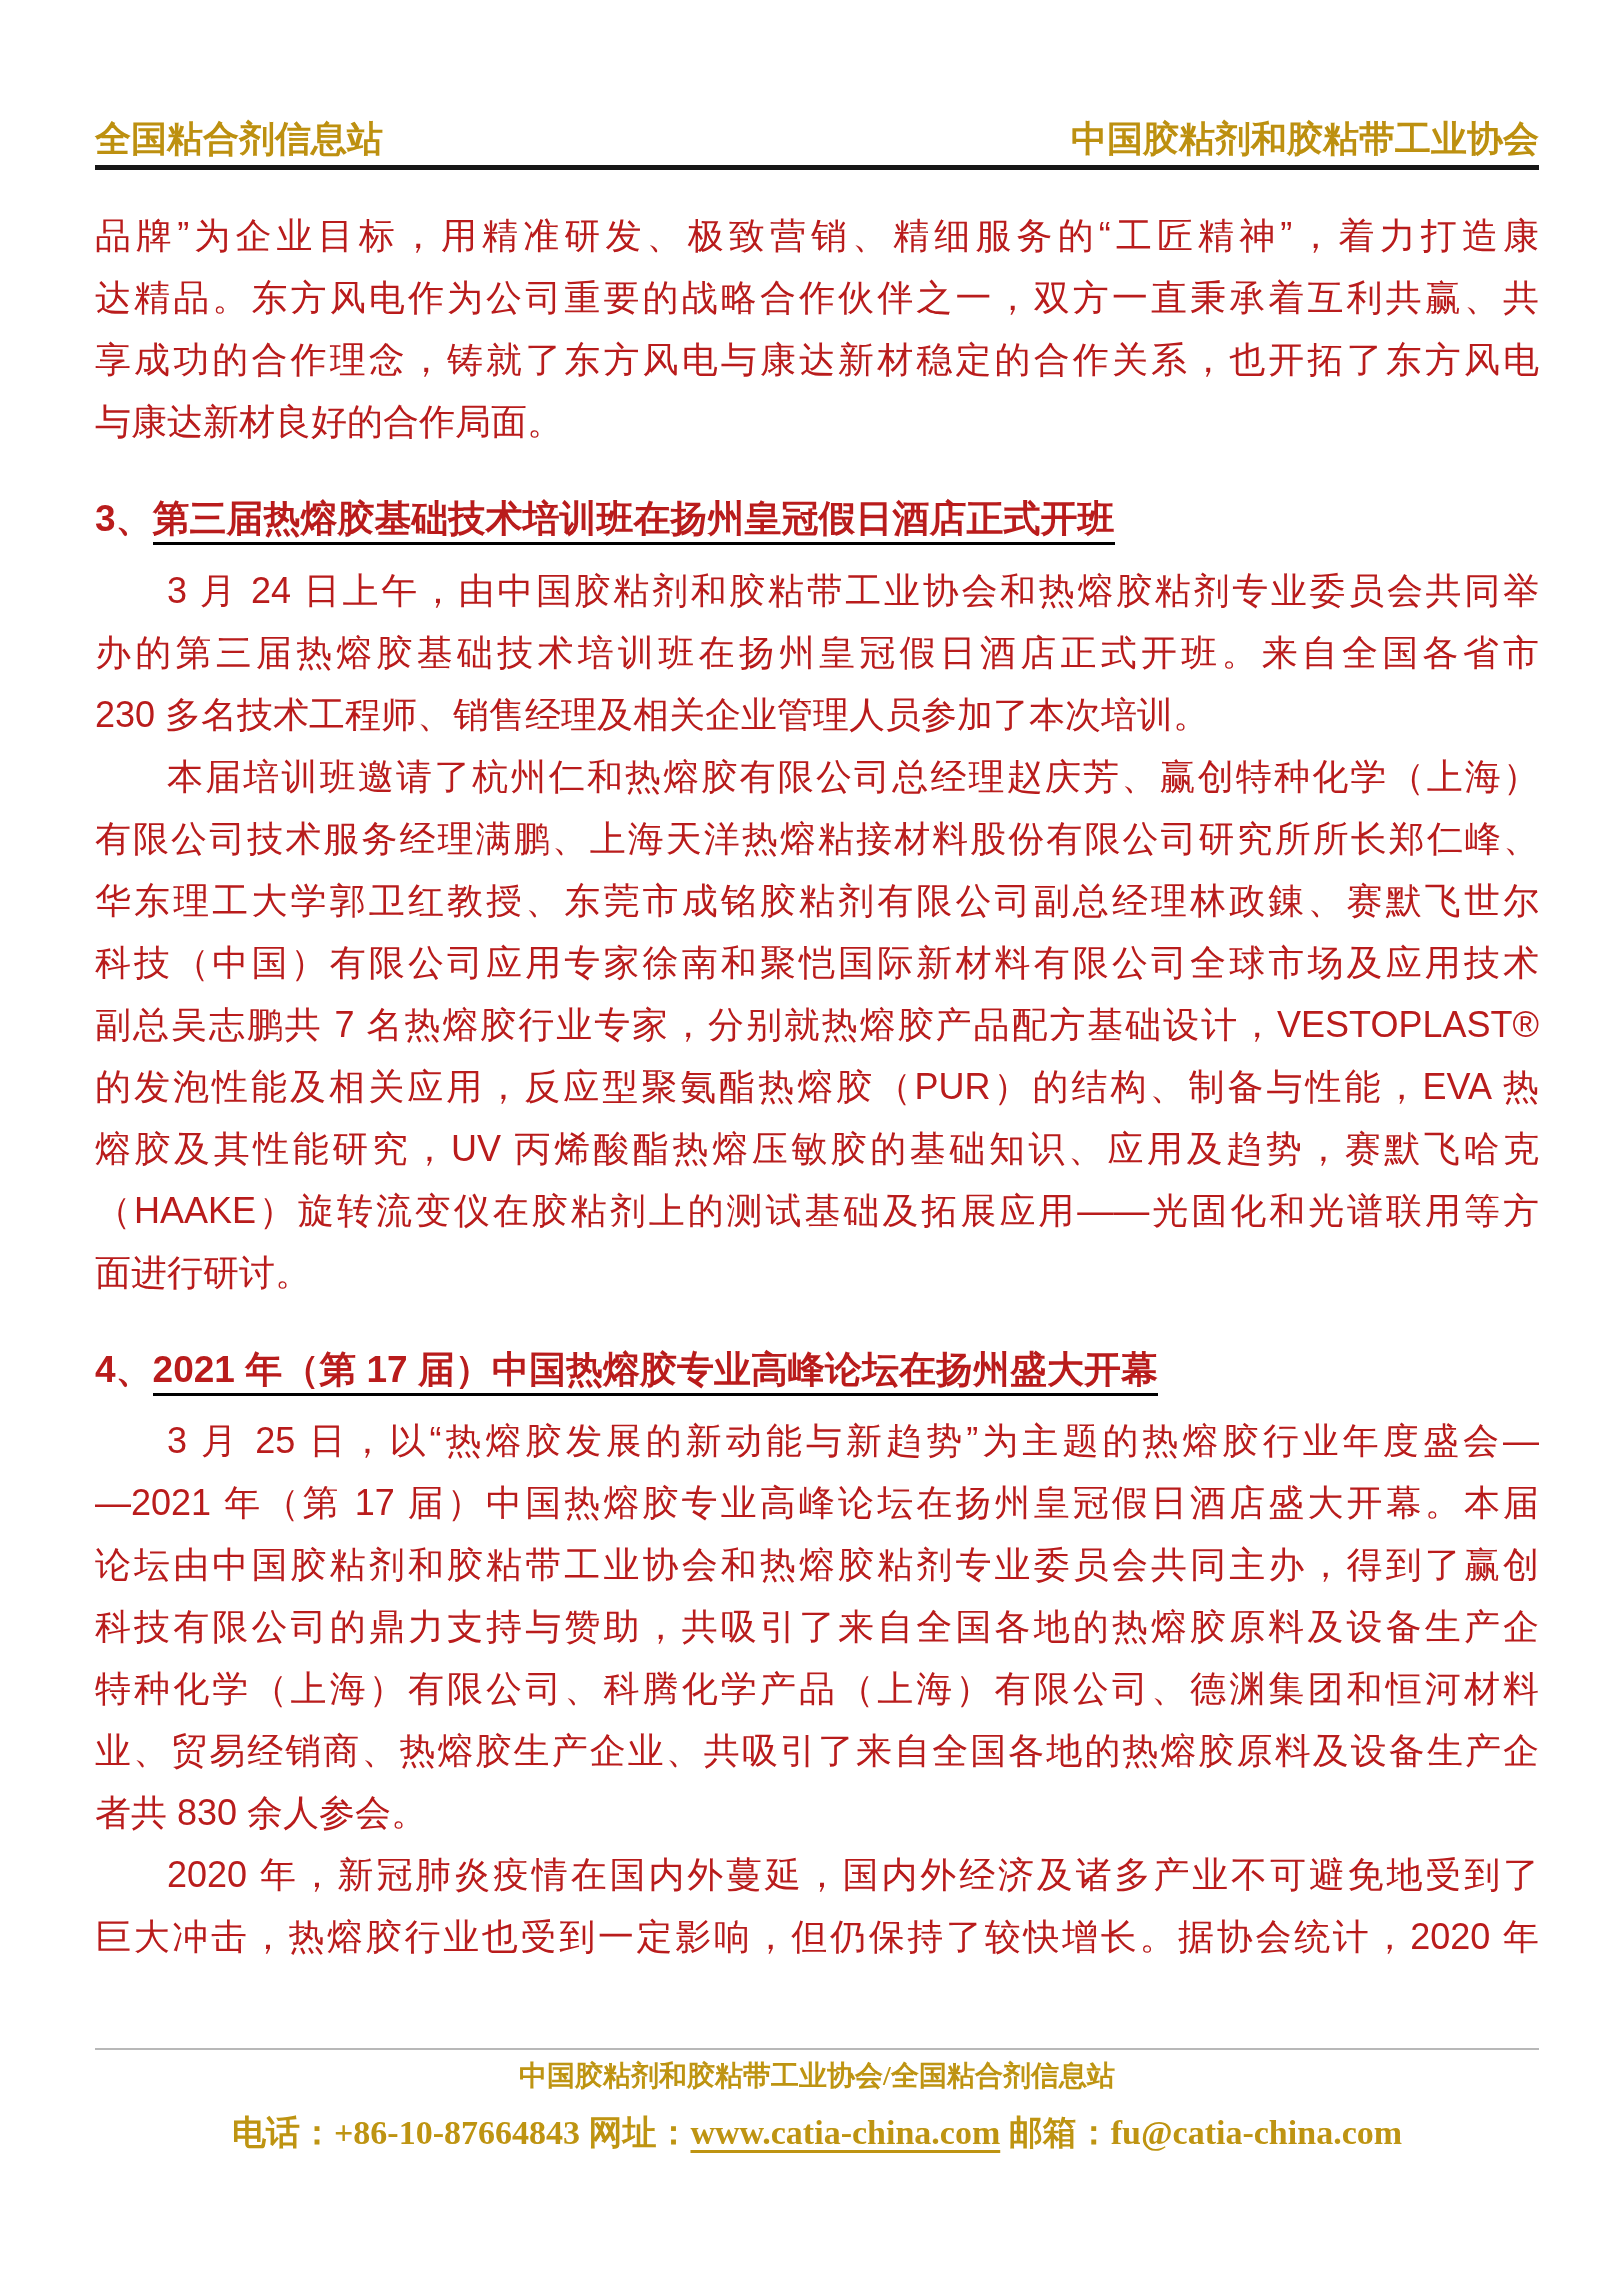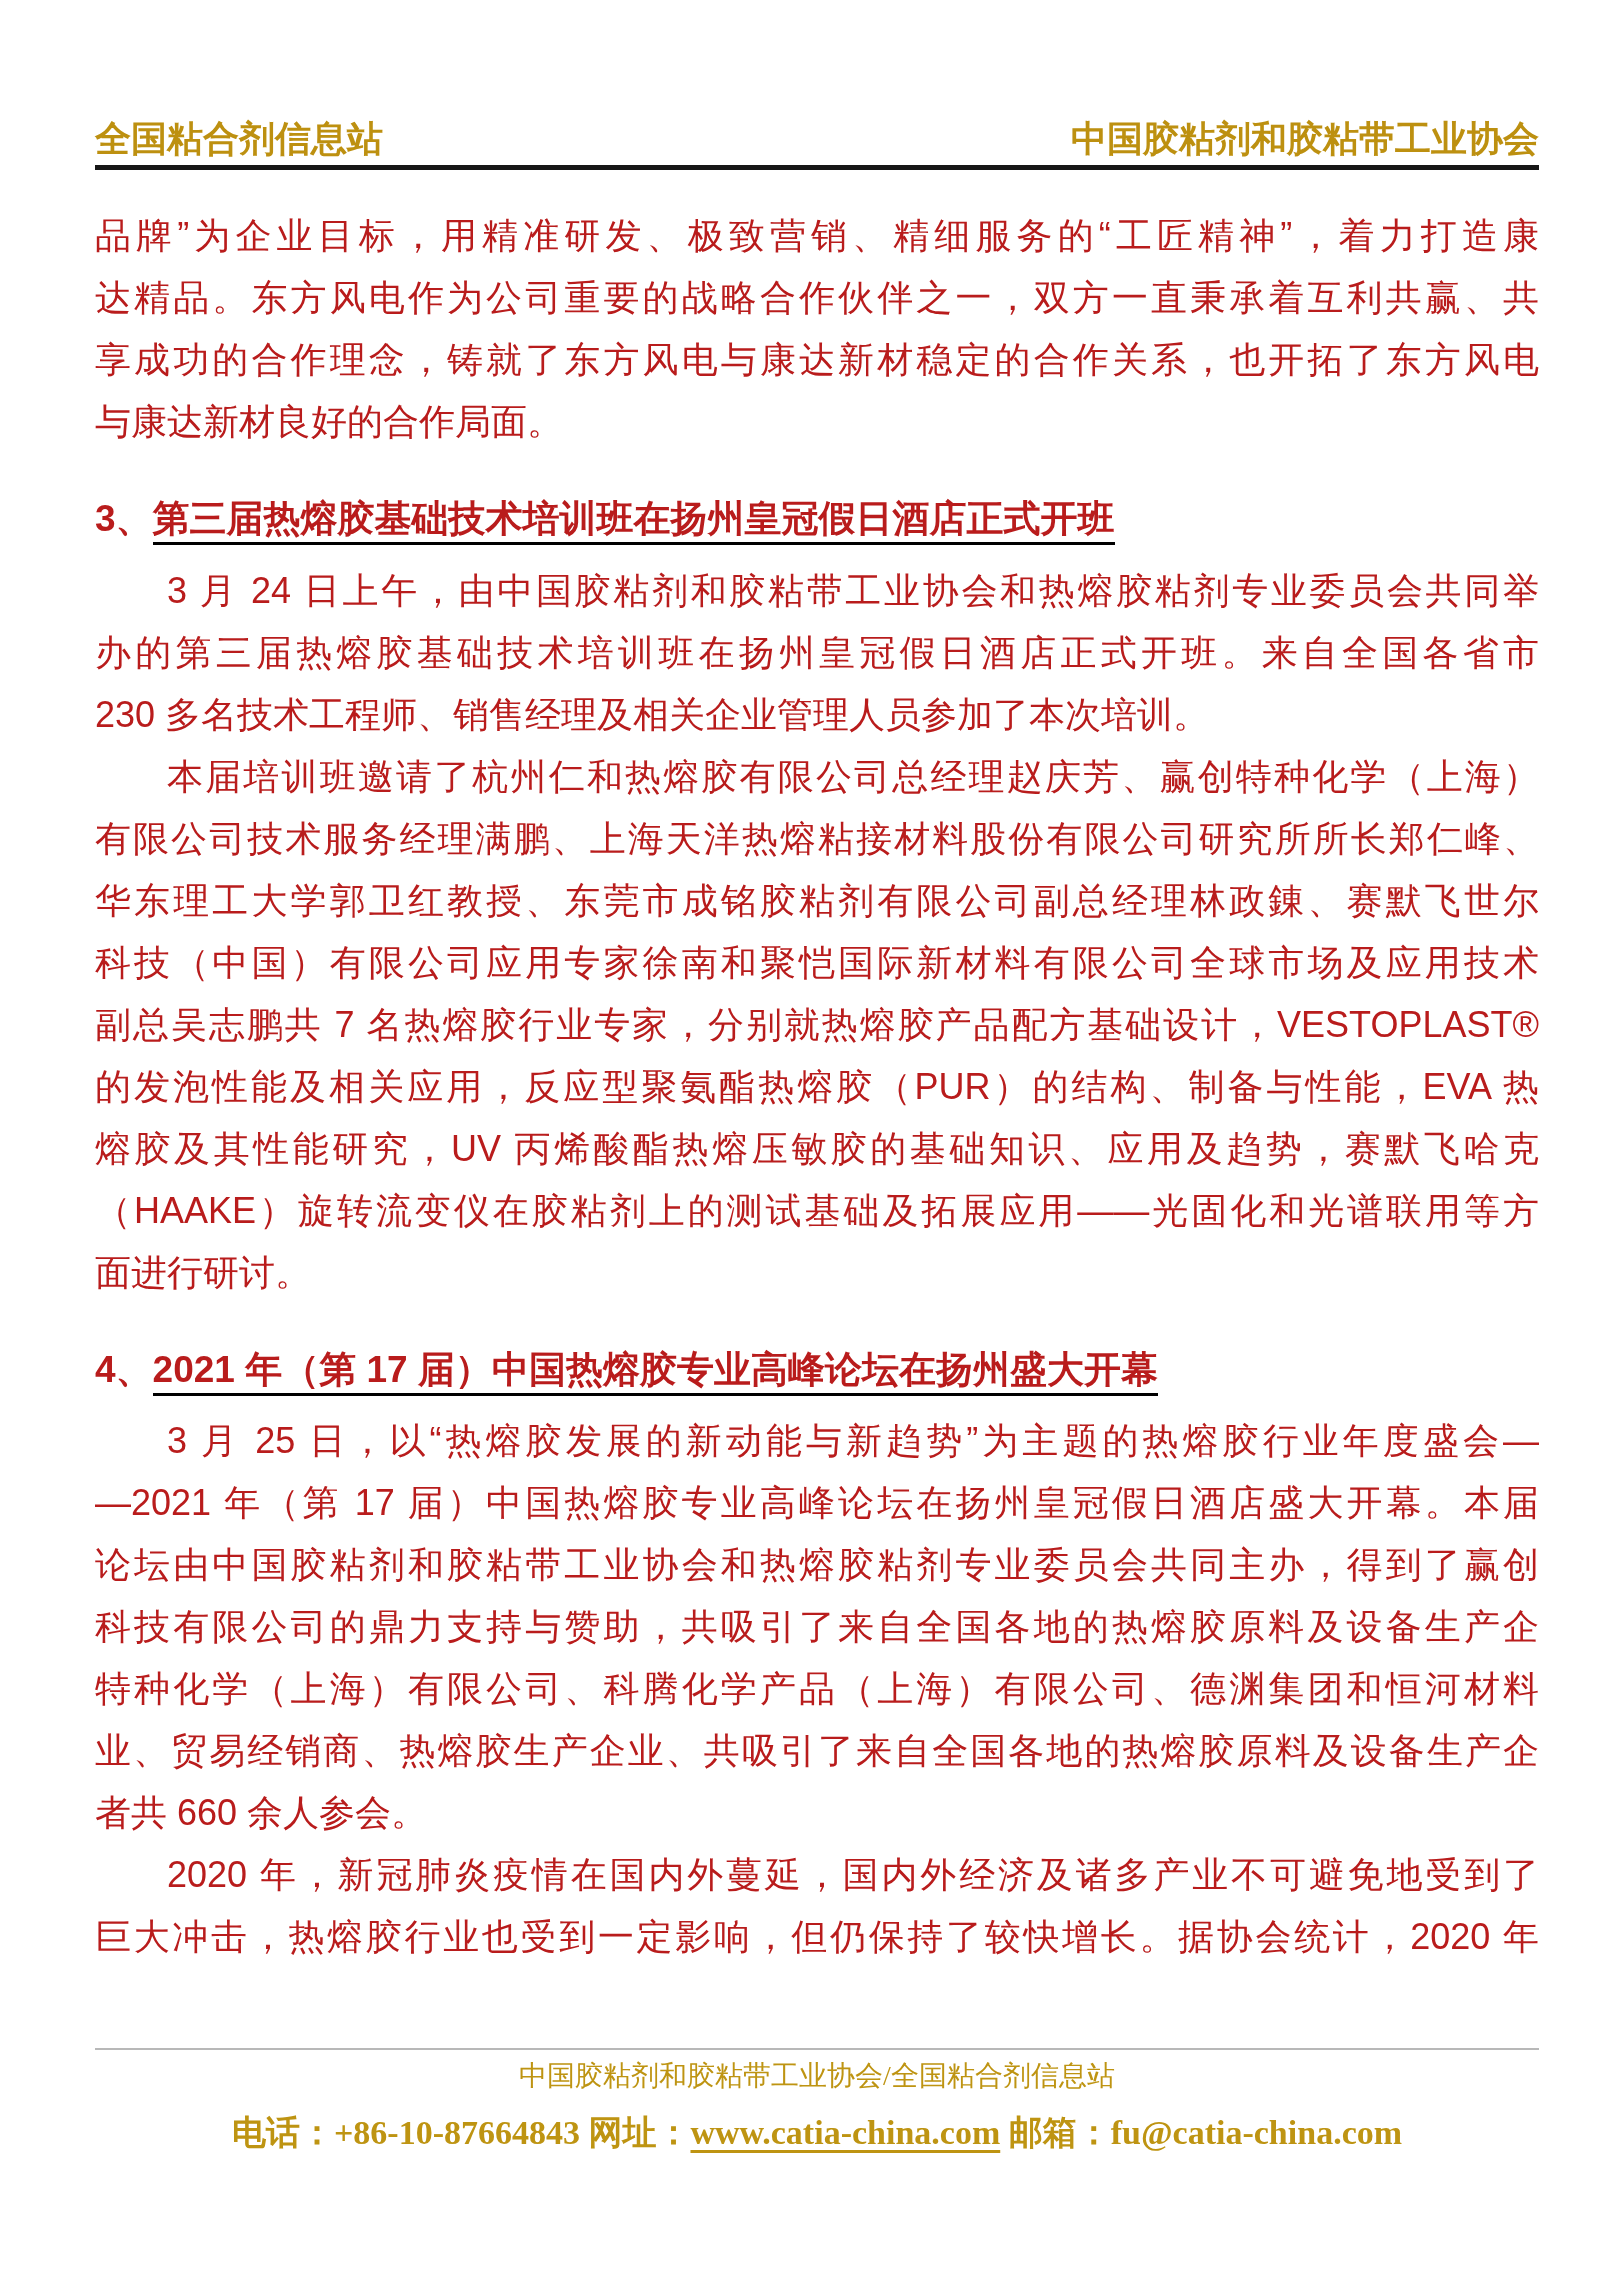--- a/index.html
+++ b/index.html
@@ -76,21 +76,21 @@
     font-family: "Liberation Serif", serif;
     color: #BE9412;
     text-align: center;
   }
   .footer-rule {
     border-bottom: 2.6px solid #b8b8b8;
   }
   .footer-org {
     margin-top: 10.3px;
     font-size: 28px;
-    font-weight: normal;
+    font-weight: bold;
     line-height: 32px;
   }
   .footer-contact {
     margin-top: 23px;
     font-size: 34px;
     font-weight: bold;
     line-height: 35px;
   }
   .footer-contact .seg { white-space: nowrap; }
   .footer-contact .link {
@@ -147,21 +147,21 @@
         <span>4、</span><span class="h-underline">2021 年（第 17 届）中国热熔胶专业高峰论坛在扬州盛大开幕</span>
       </div>
 
       <div>
         <div class="line indent">3 月 25 日，以“热熔胶发展的新动能与新趋势”为主题的热熔胶行业年度盛会—</div>
         <div class="line">—2021 年（第 17 届）中国热熔胶专业高峰论坛在扬州皇冠假日酒店盛大开幕。本届</div>
         <div class="line">论坛由中国胶粘剂和胶粘带工业协会和热熔胶粘剂专业委员会共同主办，得到了赢创</div>
         <div class="line">科技有限公司的鼎力支持与赞助，共吸引了来自全国各地的热熔胶原料及设备生产企</div>
         <div class="line">特种化学（上海）有限公司、科腾化学产品（上海）有限公司、德渊集团和恒河材料</div>
         <div class="line">业、贸易经销商、热熔胶生产企业、共吸引了来自全国各地的热熔胶原料及设备生产企</div>
-        <div class="line end">者共 660 余人参会。</div>
+        <div class="line end">者共 830 余人参会。</div>
       </div>
 
       <div>
         <div class="line indent">2020 年，新冠肺炎疫情在国内外蔓延，国内外经济及诸多产业不可避免地受到了</div>
         <div class="line">巨大冲击，热熔胶行业也受到一定影响，但仍保持了较快增长。据协会统计，2020 年</div>
       </div>
 
     </div>
   </div>
 

